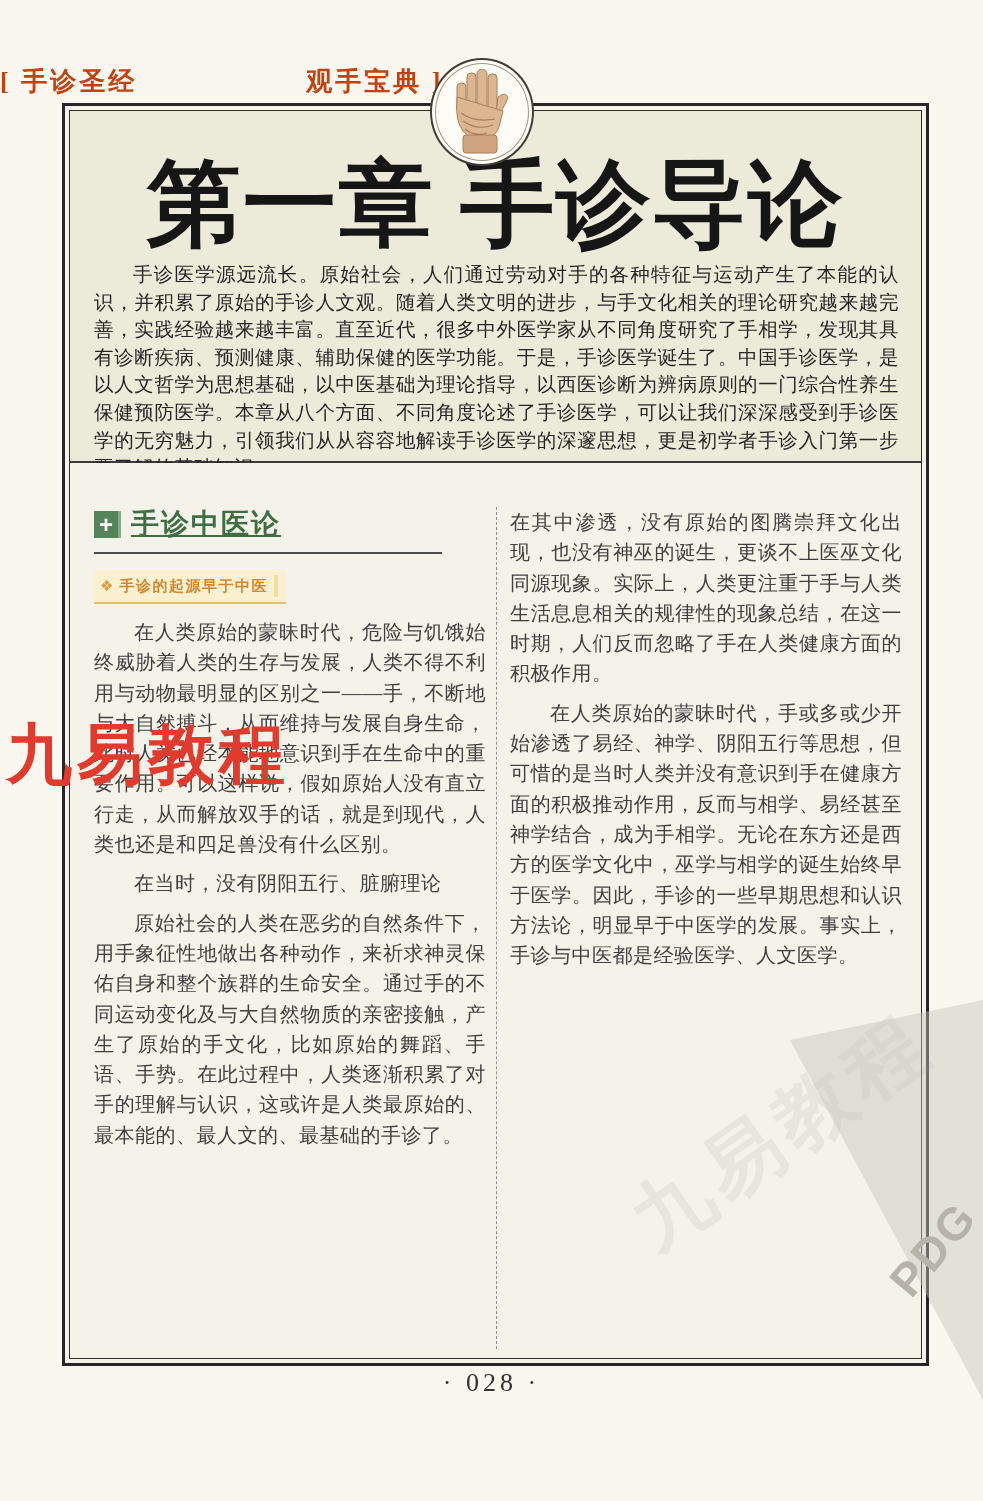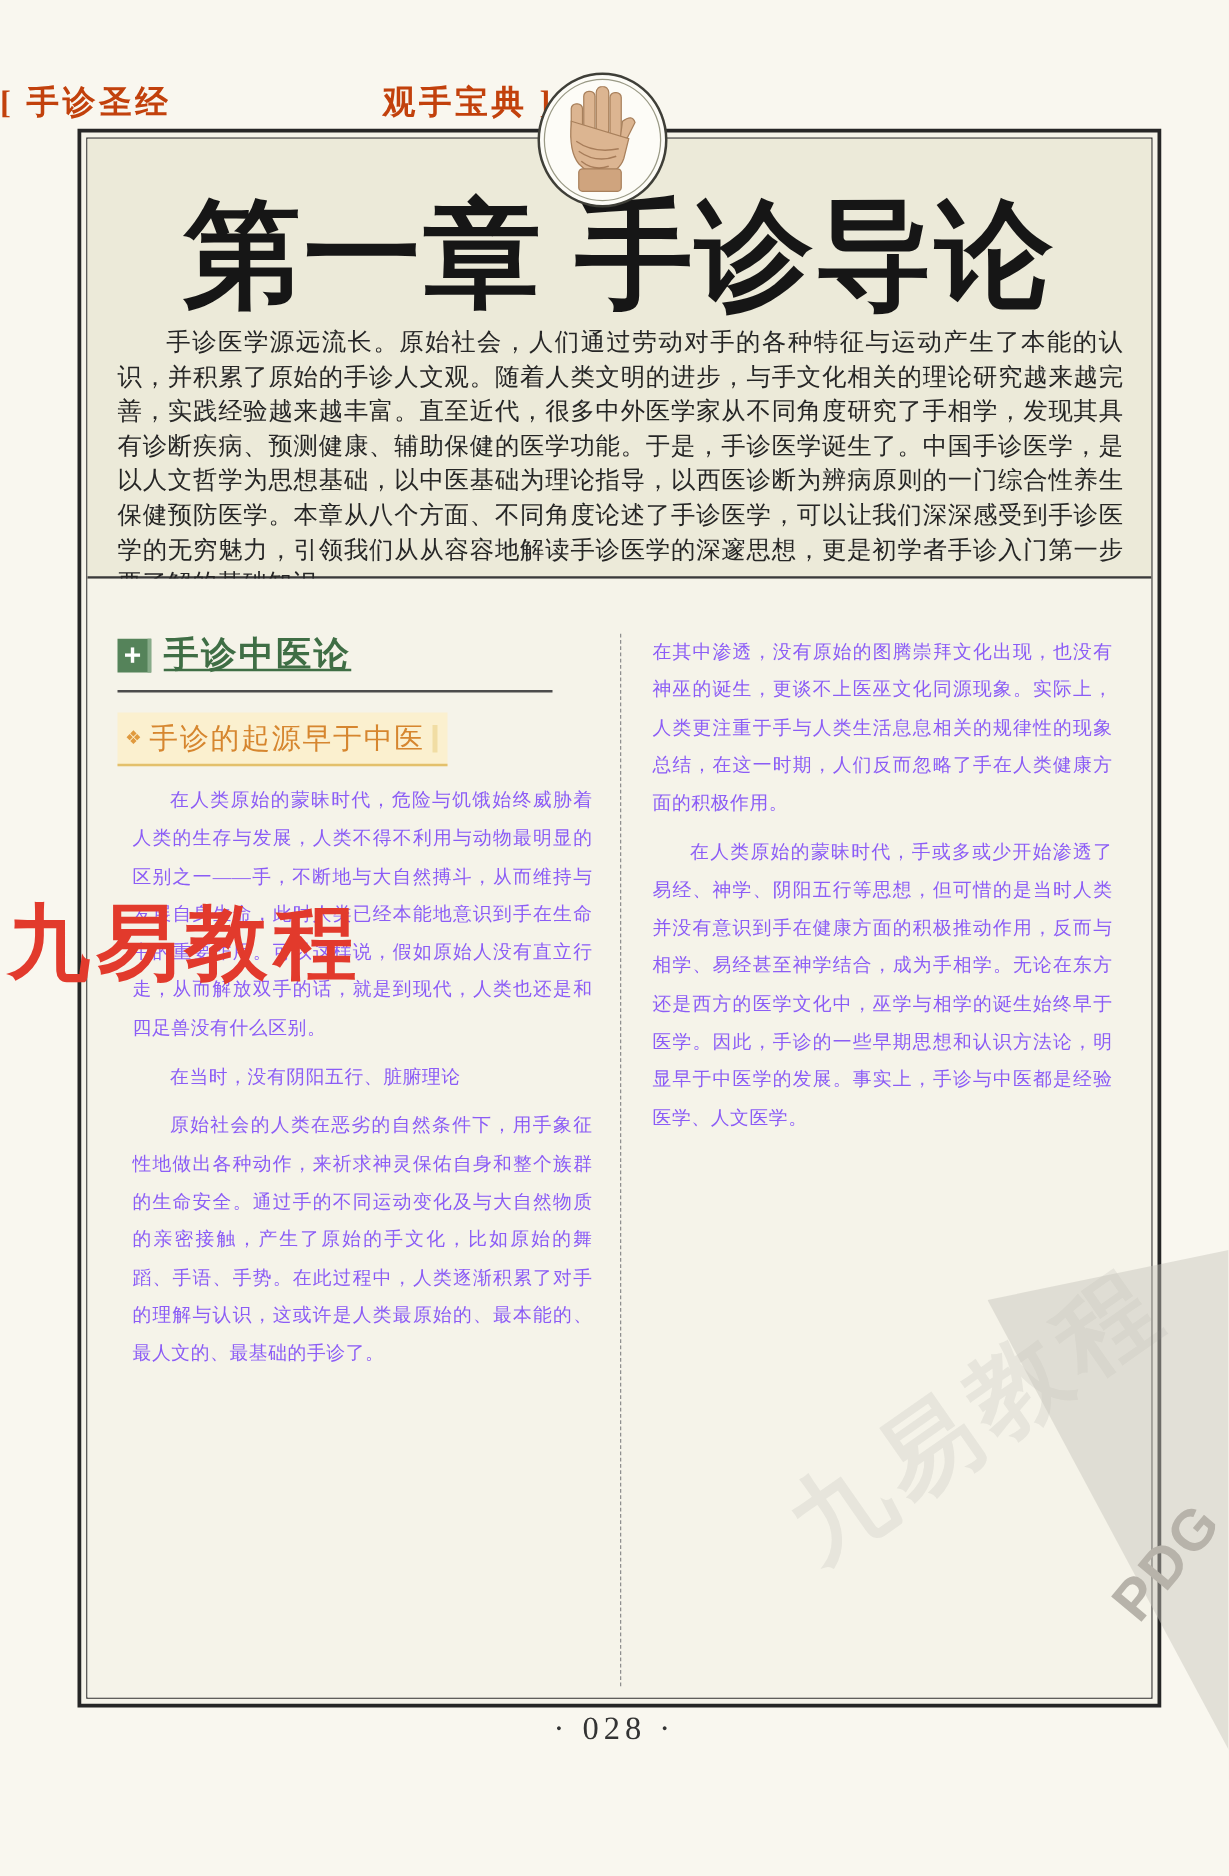--- a/index.html
+++ b/index.html
@@ -64,37 +64,37 @@
   .plus-box{
     width:27px;height:27px;background:#55835a;border-right:3px solid #87ab89;
     color:#fff;font:700 24px/27px "Liberation Sans","DejaVu Sans",sans-serif;
     text-align:center;flex:0 0 auto;box-sizing:border-box;
   }
   .col-heading-text{
     font-size:28px;font-weight:700;color:#3f6e45;letter-spacing:2px;text-decoration:underline;
   }
   
   .col p{
-    margin:9px 12px 0;font-size:15px;line-height:30.3px;color:#8b5cf6;
+    margin:9px 0 0;font-size:20px;line-height:30.3px;color:#404040;
     text-align:justify;text-indent:2em;letter-spacing:.5px;
   }
   .col p.no-indent{text-indent:0;}
   .col.left p.first{margin-top:12px;}
   
   .sub-heading{
     margin:16px 0 4px;display:inline-flex;align-items:center;gap:6px;
     background:#fbf0cf;padding:5px 8px 5px 6px;
     border-bottom:2px solid #e3c06b;
   }
   .sub-heading .mark{
     color:#e09a3e;font-size:15px;line-height:15px;
     font-family:"DejaVu Sans",sans-serif;
   }
   .sub-heading .txt{
-    font-size:23px;font-weight:400;color:#d6862f;letter-spacing:1.5px;
+    font-size:15px;font-weight:700;color:#d6862f;letter-spacing:1.5px;
   }
   .sub-heading .endbar{
     display:inline-block;width:4px;height:22px;background:#f1dda4;
   }
   
   .page-number{
     position:absolute;top:1368px;left:0;width:100%;text-align:center;
     font-size:26px;color:#333;letter-spacing:4px;
   }
   

